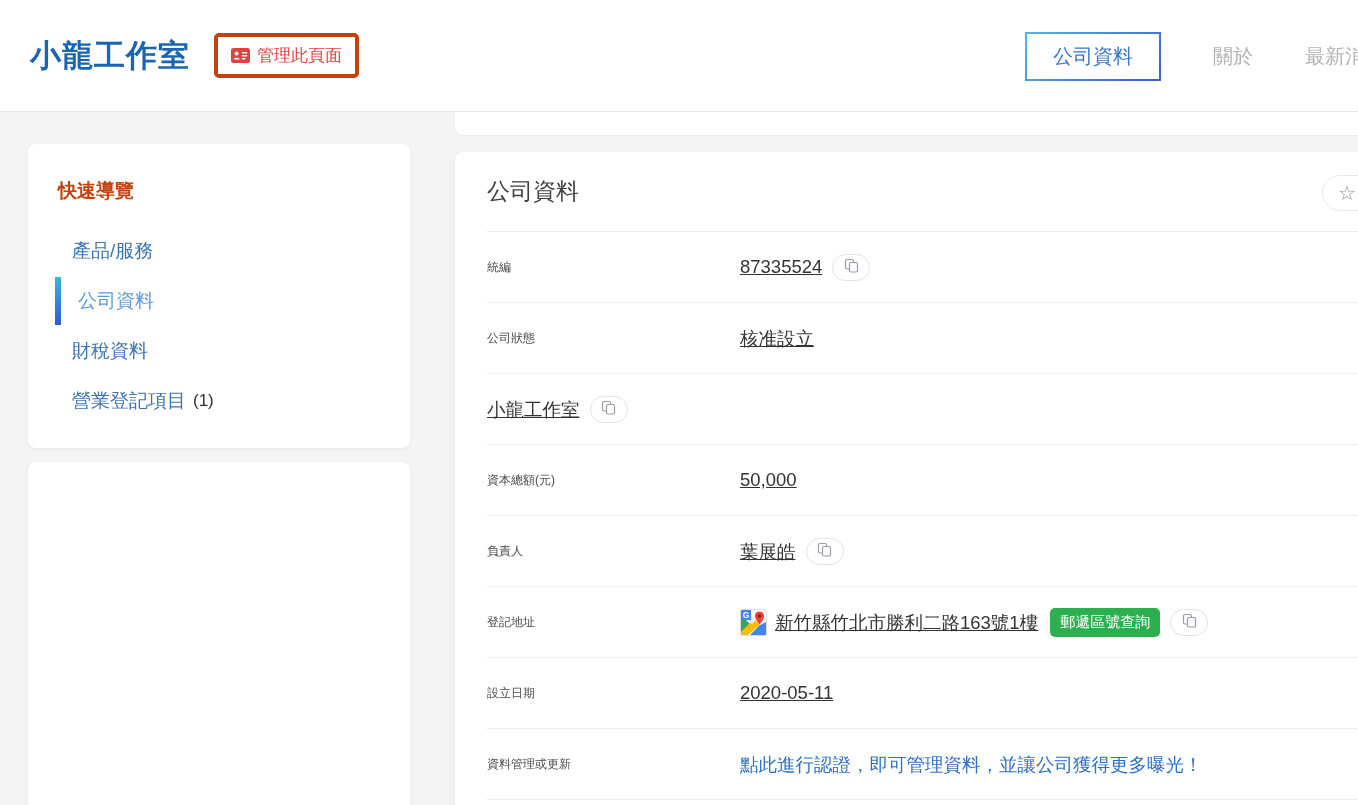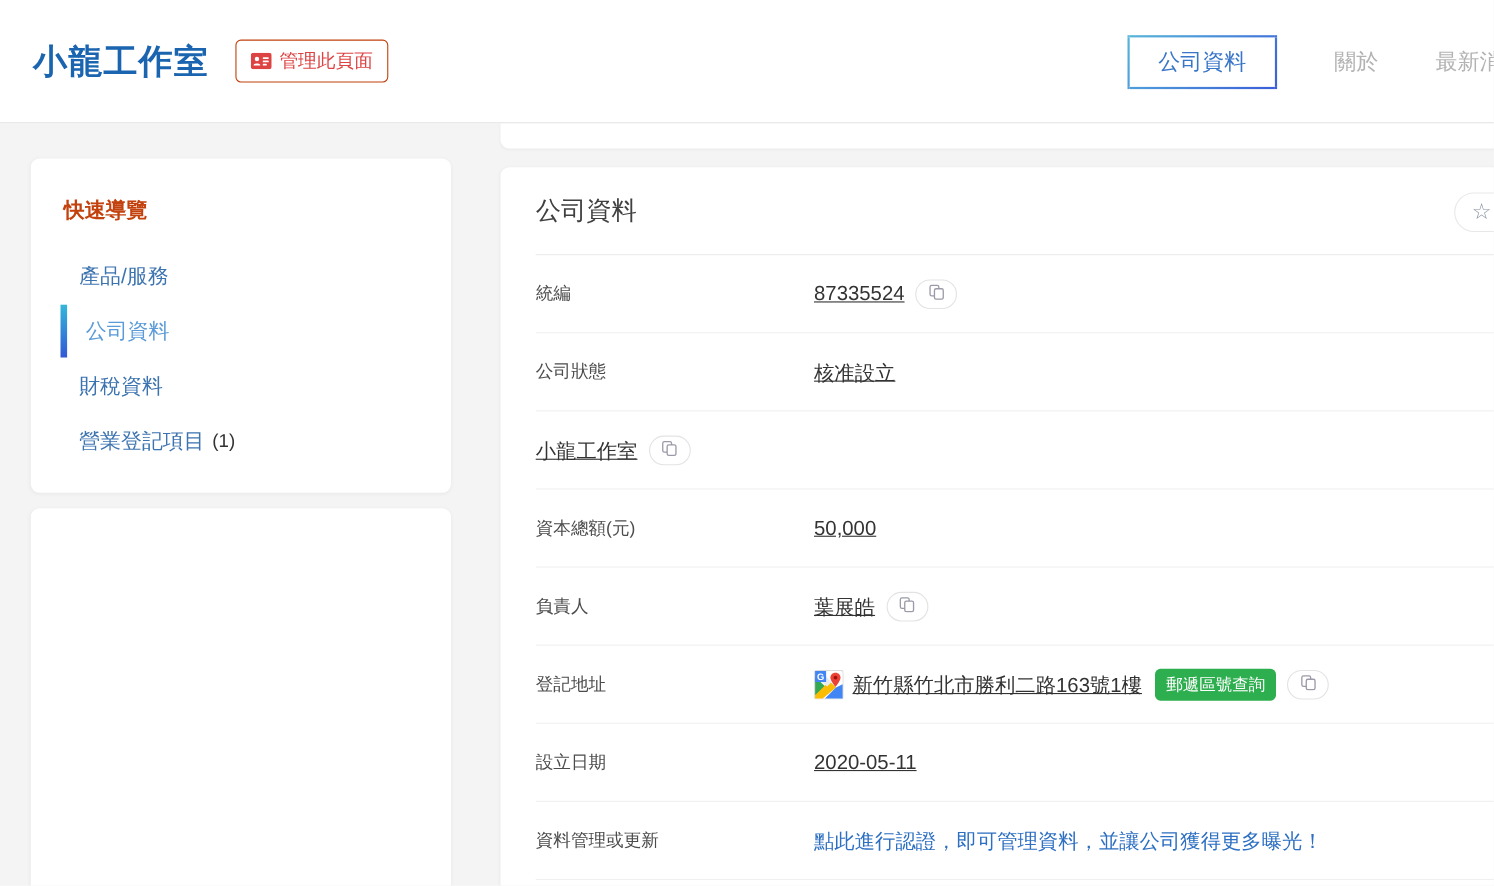--- a/index.html
+++ b/index.html
@@ -26,21 +26,21 @@
     font-size: 31px;
     font-weight: bold;
     color: #1b65b0;
     letter-spacing: 1px;
   }
   .manage-btn {
     margin-left: 24px;
     display: inline-flex;
     align-items: center;
     gap: 7px;
-    border: 1px solid #c2410c;
+    border: 4px solid #c2410c;
     border-radius: 5px;
     background: #fff;
     color: #dd4343;
     font-size: 17px;
     padding: 7px 13px;
     cursor: pointer;
   }
   .idcard-icon { display: inline-block; line-height: 0; }
   .header-nav {
     position: absolute;
@@ -145,21 +145,21 @@
 
   .info-row {
     height: 71px;
     display: flex;
     align-items: center;
     border-bottom: 1px solid #f0f0f0;
   }
   .field-label {
     width: 253px;
     flex: none;
-    font-size: 16px;
+    font-size: 12px;
     color: #4c4c4c;
   }
   .field-value { font-size: 18.5px; color: #333; text-decoration: underline; }
   .value-link { font-size: 18.5px; color: #2d6fc2; cursor: pointer; text-decoration: none; }
 
   .copy-btn {
     margin-left: 10px;
     width: 38px;
     height: 27px;
     border: 1px solid #e3e3e3;

